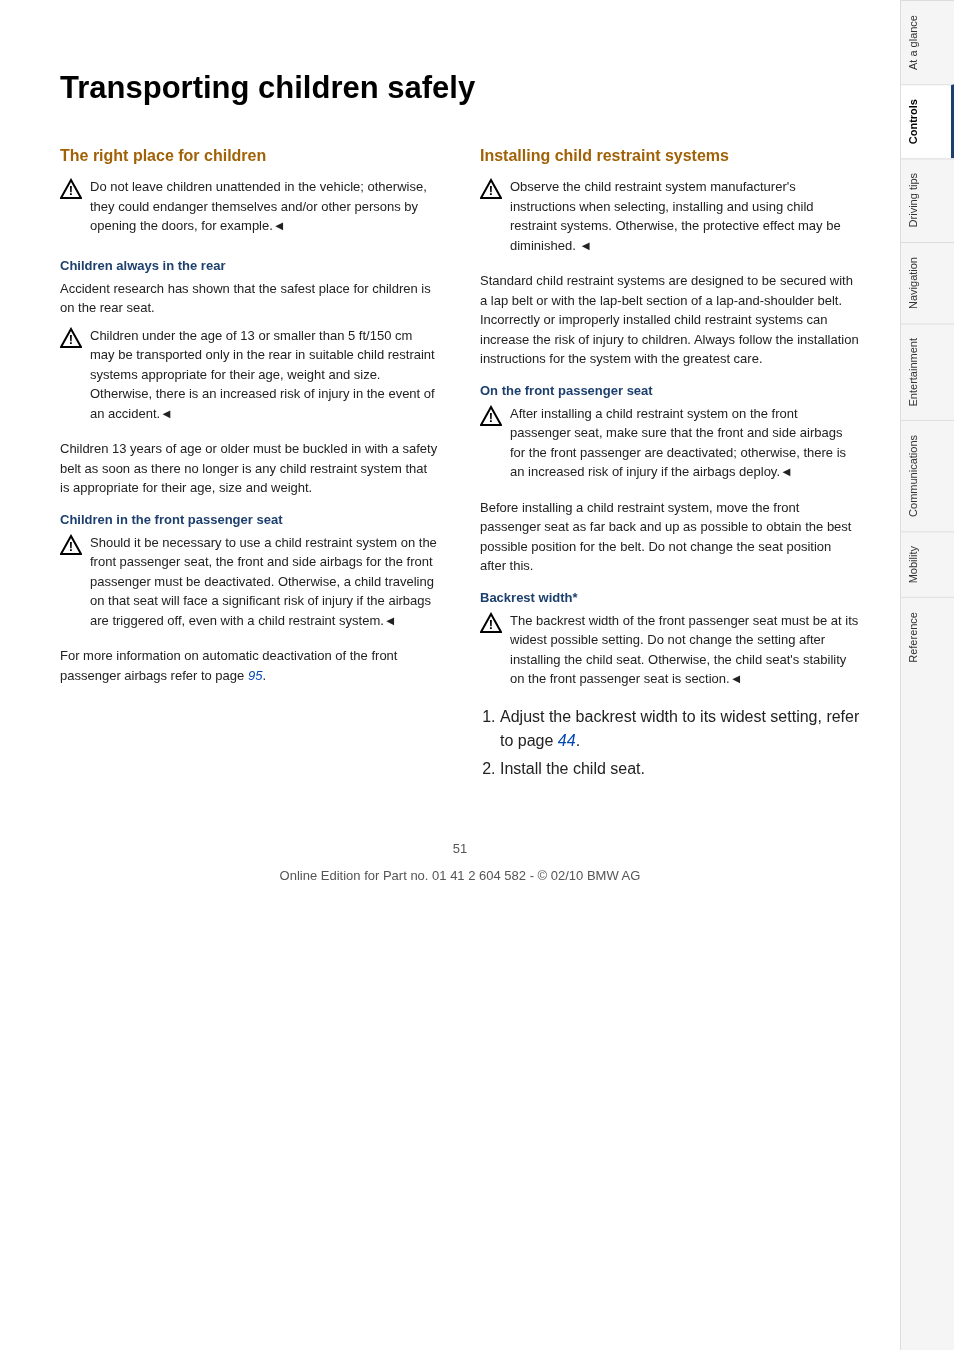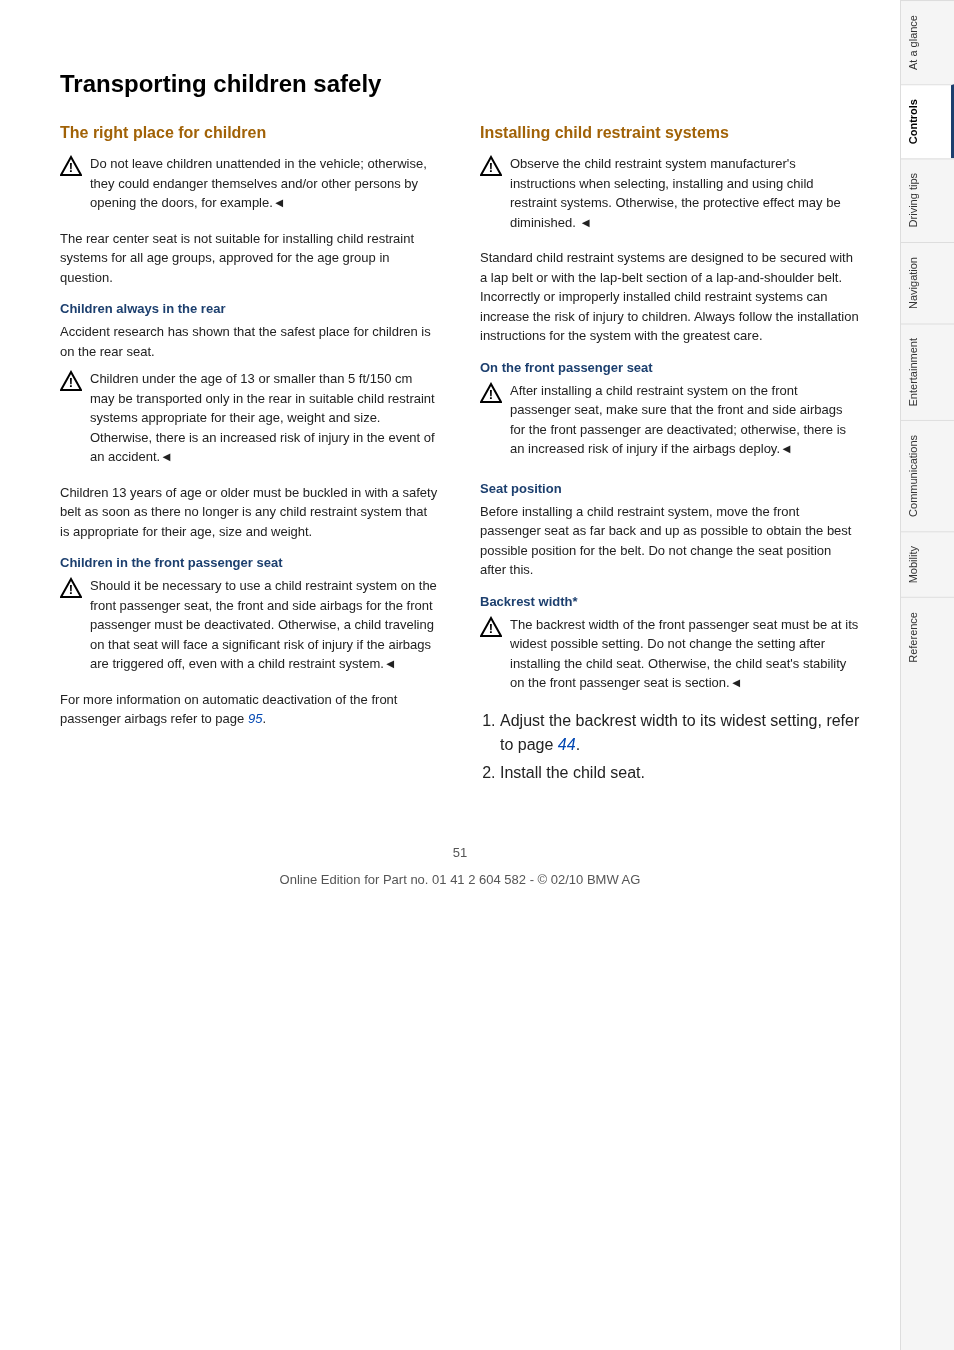--- a/index.html
+++ b/index.html
@@ -50,24 +50,24 @@
     }
 
     .sidebar-tab.active {
       background: #fff;
       font-weight: bold;
       color: #000;
       border-left: 3px solid #1c3f6e;
     }
 
     .page-title {
-      font-size: 24px;
+      font-size: 31px;
       font-weight: bold;
       color: #000;
-      margin-bottom: 26px;
+      margin-bottom: 41px;
       border-bottom: none;
       padding-top: 10px;
     }
 
     .two-col {
       display: flex;
       gap: 40px;
     }
 
     .col-left {
@@ -174,21 +174,20 @@
         <div class="warning-block">
           <div class="warning-icon">
             <svg viewBox="0 0 22 22" xmlns="http://www.w3.org/2000/svg">
               <polygon points="11,2 21,20 1,20" class="triangle-warning"></polygon>
               <text x="11" y="17" text-anchor="middle" class="exclaim" font-size="12" font-weight="bold">!</text>
             </svg>
           </div>
           <p class="warning-text">Do not leave children unattended in the vehicle; otherwise, they could endanger themselves and/or other persons by opening the doors, for example.◄</p>
         </div>
 
-        <p>The rear center seat is not suitable for installing child restraint systems for all age groups, approved for the age group in question.</p>
 
         <h3 class="subsection-title">Children always in the rear</h3>
         <p>Accident research has shown that the safest place for children is on the rear seat.</p>
 
         <div class="warning-block">
           <div class="warning-icon">
             <svg viewBox="0 0 22 22" xmlns="http://www.w3.org/2000/svg">
               <polygon points="11,2 21,20 1,20" class="triangle-warning"></polygon>
               <text x="11" y="17" text-anchor="middle" class="exclaim" font-size="12" font-weight="bold">!</text>
             </svg>
@@ -235,21 +234,20 @@
         <div class="warning-block">
           <div class="warning-icon">
             <svg viewBox="0 0 22 22" xmlns="http://www.w3.org/2000/svg">
               <polygon points="11,2 21,20 1,20" class="triangle-warning"></polygon>
               <text x="11" y="17" text-anchor="middle" class="exclaim" font-size="12" font-weight="bold">!</text>
             </svg>
           </div>
           <p class="warning-text">After installing a child restraint system on the front passenger seat, make sure that the front and side airbags for the front passenger are deactivated; otherwise, there is an increased risk of injury if the airbags deploy.◄</p>
         </div>
 
-        <h3 class="subsection-title">Seat position</h3>
         <p>Before installing a child restraint system, move the front passenger seat as far back and up as possible to obtain the best possible position for the belt. Do not change the seat position after this.</p>
 
         <h3 class="subsection-title">Backrest width*</h3>
 
         <div class="warning-block">
           <div class="warning-icon">
             <svg viewBox="0 0 22 22" xmlns="http://www.w3.org/2000/svg">
               <polygon points="11,2 21,20 1,20" class="triangle-warning"></polygon>
               <text x="11" y="17" text-anchor="middle" class="exclaim" font-size="12" font-weight="bold">!</text>
             </svg>

